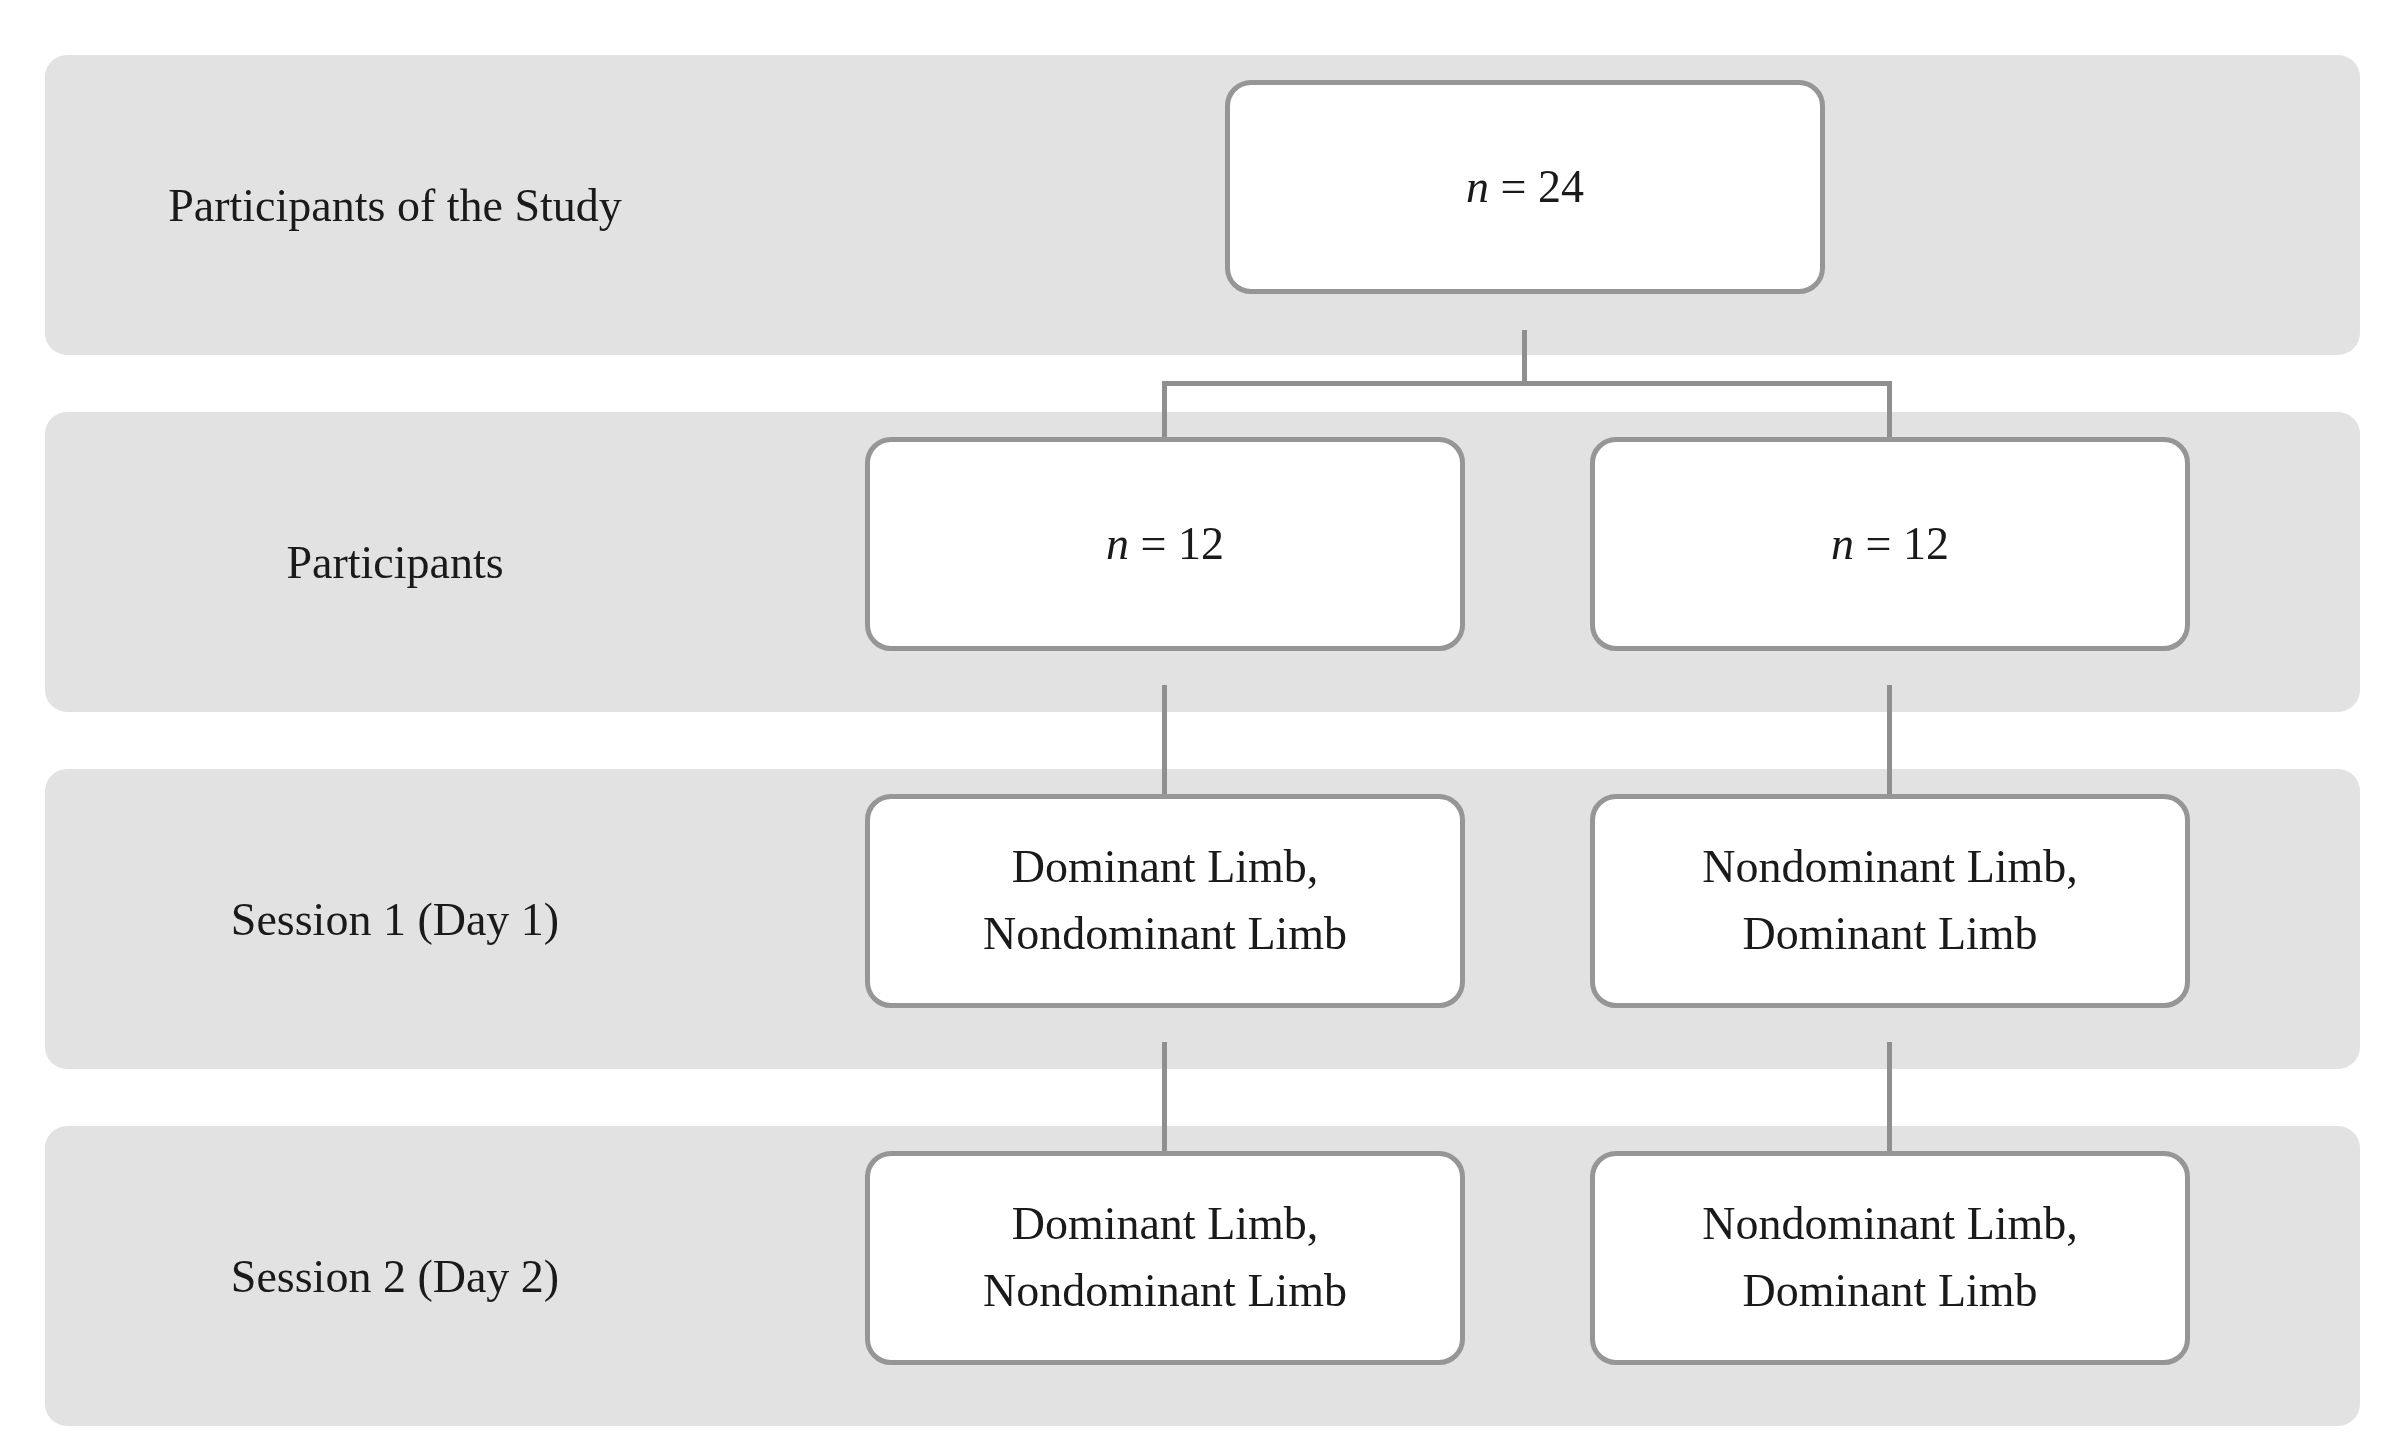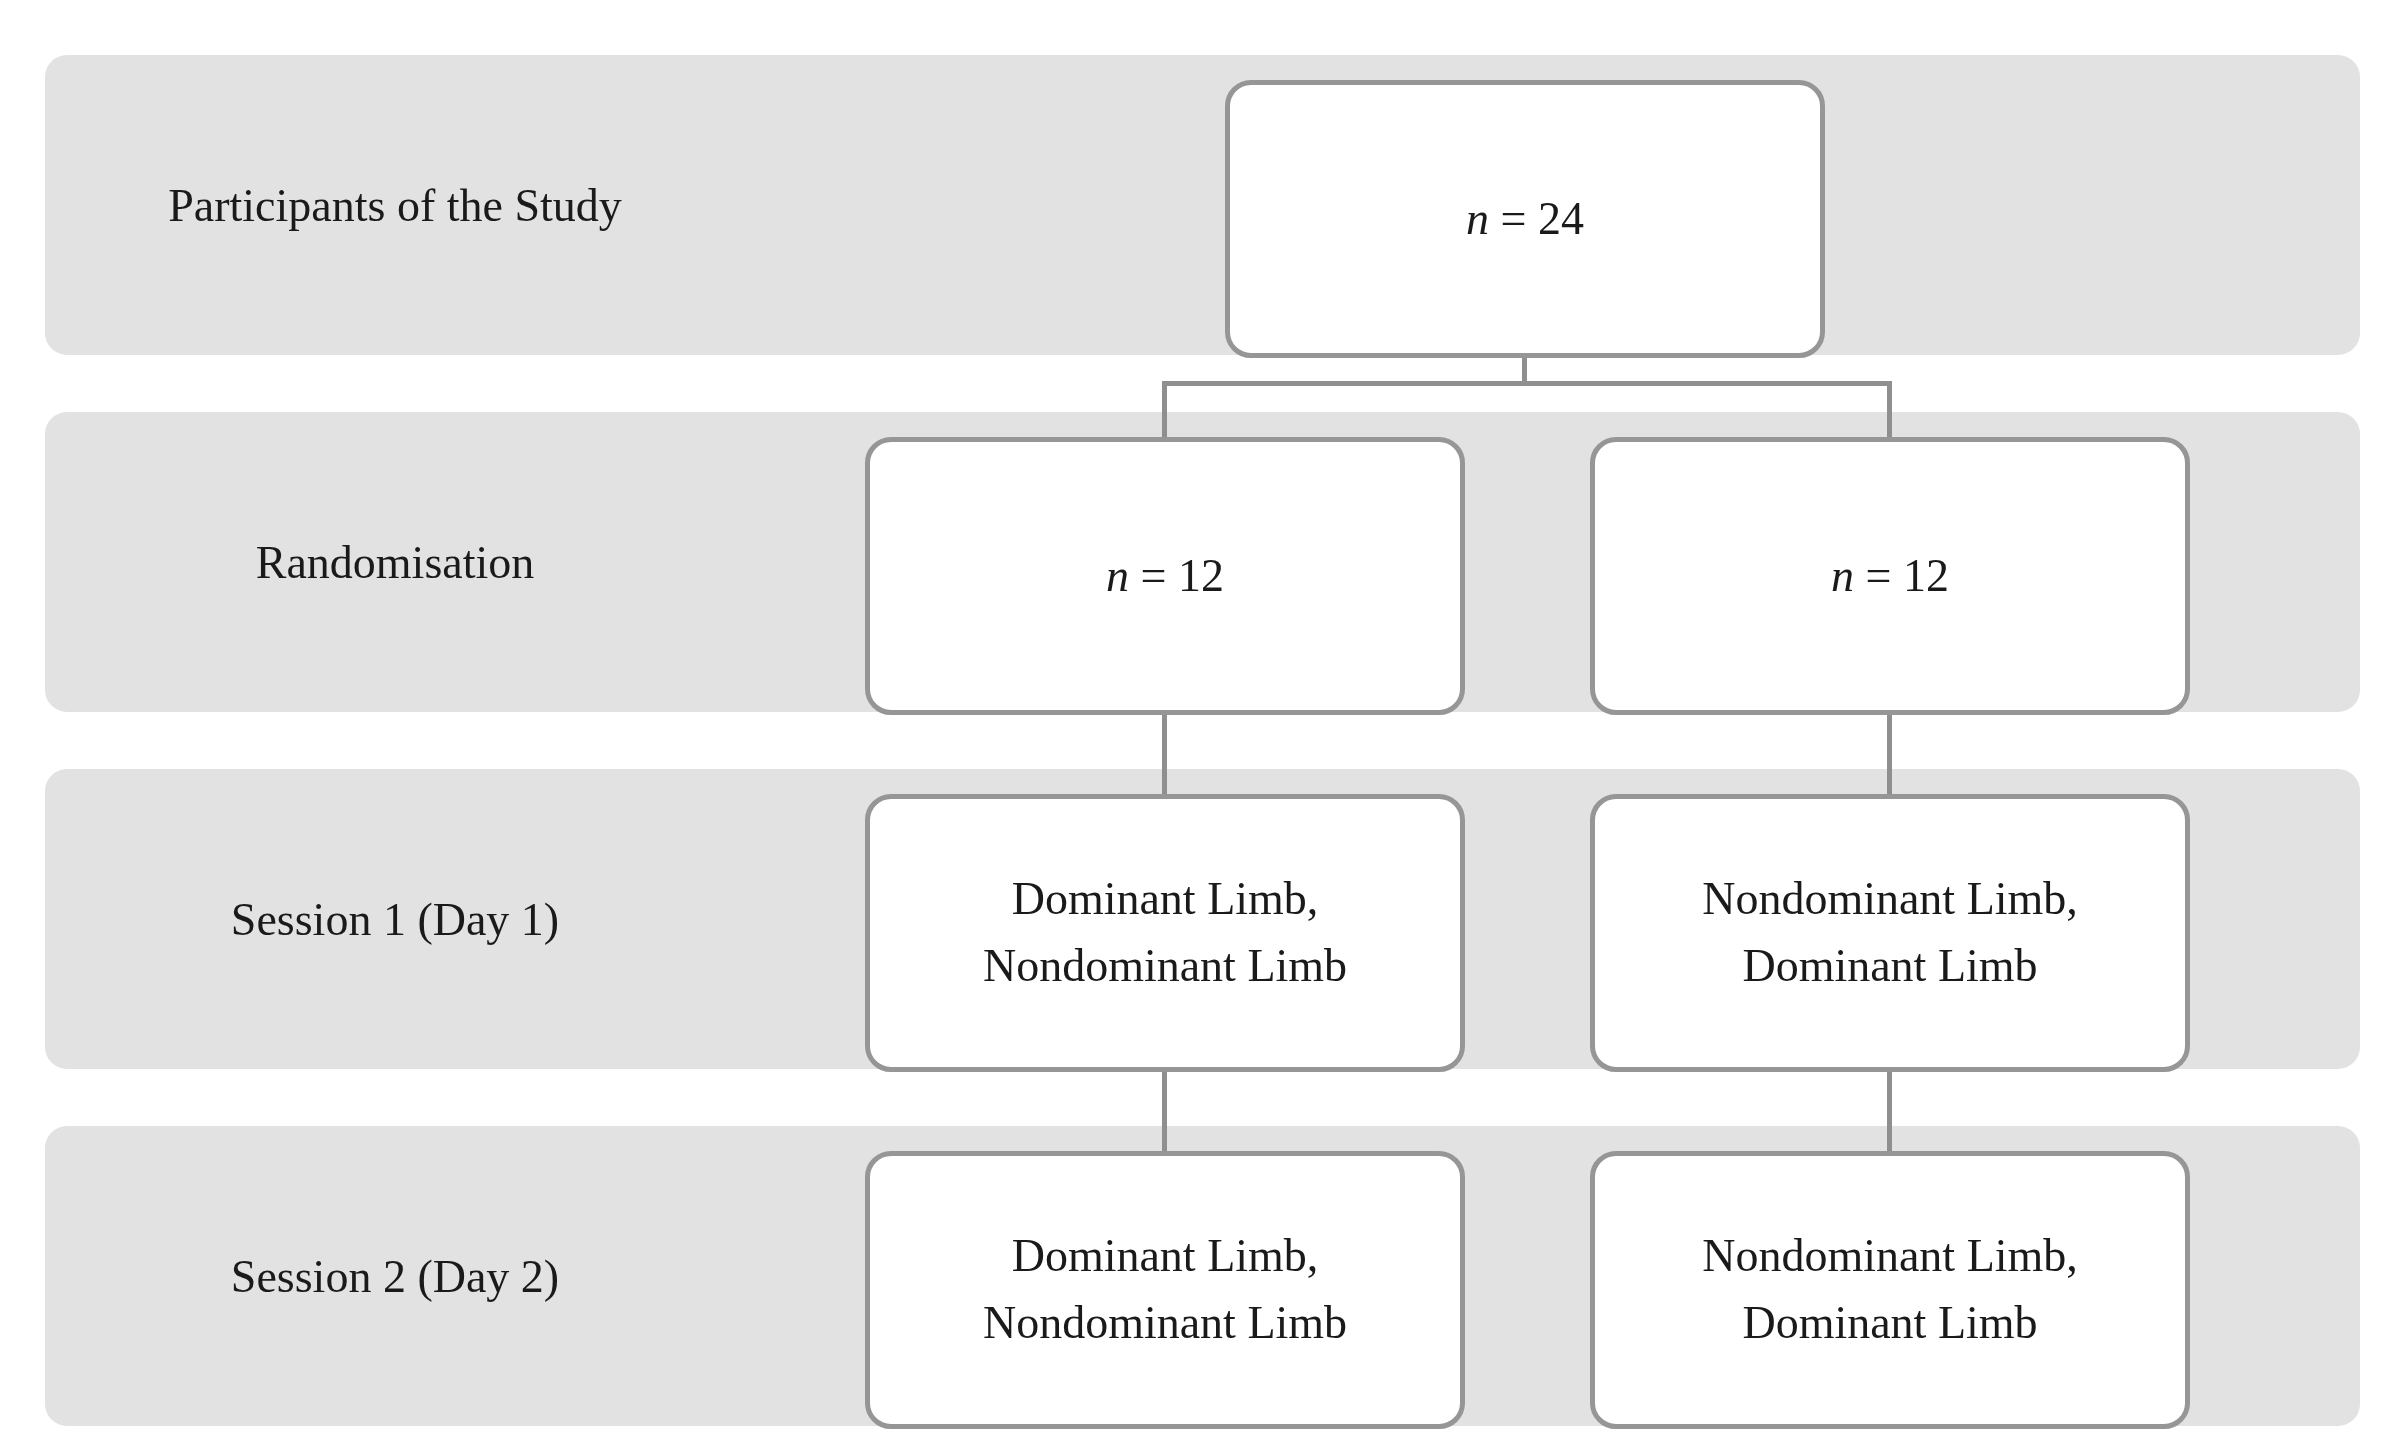--- a/index.html
+++ b/index.html
@@ -36,21 +36,21 @@
     display:flex;
     align-items:center;
     justify-content:center;
     font-size:46px;
     text-align:center;
     color:var(--text);
   }
   .node{
     position:absolute;
     width:600px;
-    height:278px;
+    height:214px;
     box-sizing:border-box;
     background:#ffffff;
     border:5px solid var(--box-border);
     border-radius:26px;
     display:flex;
     flex-direction:column;
     align-items:center;
     justify-content:center;
     font-size:46px;
     text-align:center;
@@ -68,21 +68,21 @@
 </style>
 </head>
 <body>
 
 <div class="canvas">
 
   <div class="band" style="top:55px;">
     <div class="band-label">Participants of the Study</div>
   </div>
   <div class="band" style="top:412px;">
-    <div class="band-label">Randomisation</div>
+    <div class="band-label">Participants</div>
   </div>
   <div class="band" style="top:769px;">
     <div class="band-label">Session 1 (Day 1)</div>
   </div>
   <div class="band" style="top:1126px;">
     <div class="band-label">Session 2 (Day 2)</div>
   </div>
 
   <div class="conn v" style="left:1522px;top:330px;height:56px;"></div>
   <div class="conn h" style="left:1162px;top:381px;width:730px;"></div>

